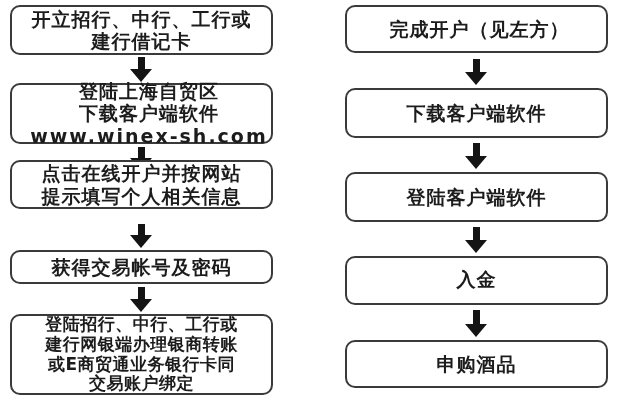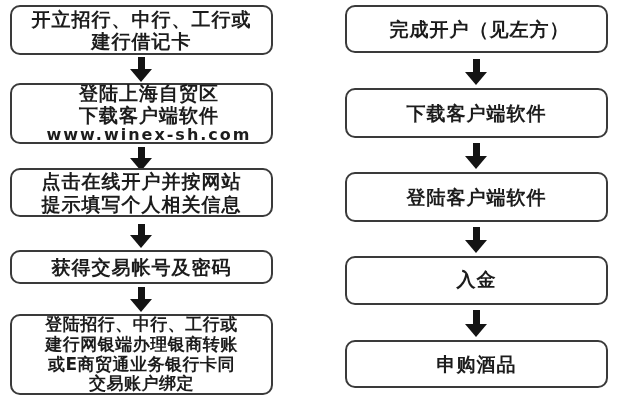--- a/index.html
+++ b/index.html
@@ -22,27 +22,27 @@
     align-items: center;
     justify-content: center;
     text-align: center;
     color: #1c1c1c;
     font-weight: bold;
     font-size: 19px;
     line-height: 1.18;
     letter-spacing: 1px;
   }
   .flow-box .line { display: block; white-space: nowrap; }
-  .url-line { letter-spacing: 2px; font-size: 16px; }
+  .url-line { letter-spacing: 2px; font-size: 19px; }
   .small-text { font-size: 17px; line-height: 1.15; letter-spacing: 0.5px; }
 
   
   .b-l1 { left: 10px;  top: 5px;   width: 263px; height: 50px; }
   .b-l2 { left: 10px;  top: 83px;  width: 263px; height: 61px; padding-left: 15px; }
-  .b-l3 { left: 10px;  top: 168px; width: 263px; height: 49px; }
+  .b-l3 { left: 10px;  top: 160px; width: 263px; height: 49px; }
   .b-l4 { left: 10px;  top: 250px; width: 263px; height: 34px; }
   .b-l5 { left: 10px;  top: 314px; width: 263px; height: 81px; text-align: center; }
 
   
   .b-r1 { left: 345px; top: 5px;   width: 263px; height: 48px; padding-left: 6px; }
   .b-r2 { left: 345px; top: 88px;  width: 263px; height: 50px; }
   .b-r3 { left: 345px; top: 172px; width: 263px; height: 50px; }
   .b-r4 { left: 345px; top: 256px; width: 263px; height: 49px; font-family: Liberation Serif, serif; }
   .b-r5 { left: 345px; top: 340px; width: 263px; height: 48px; }
 

